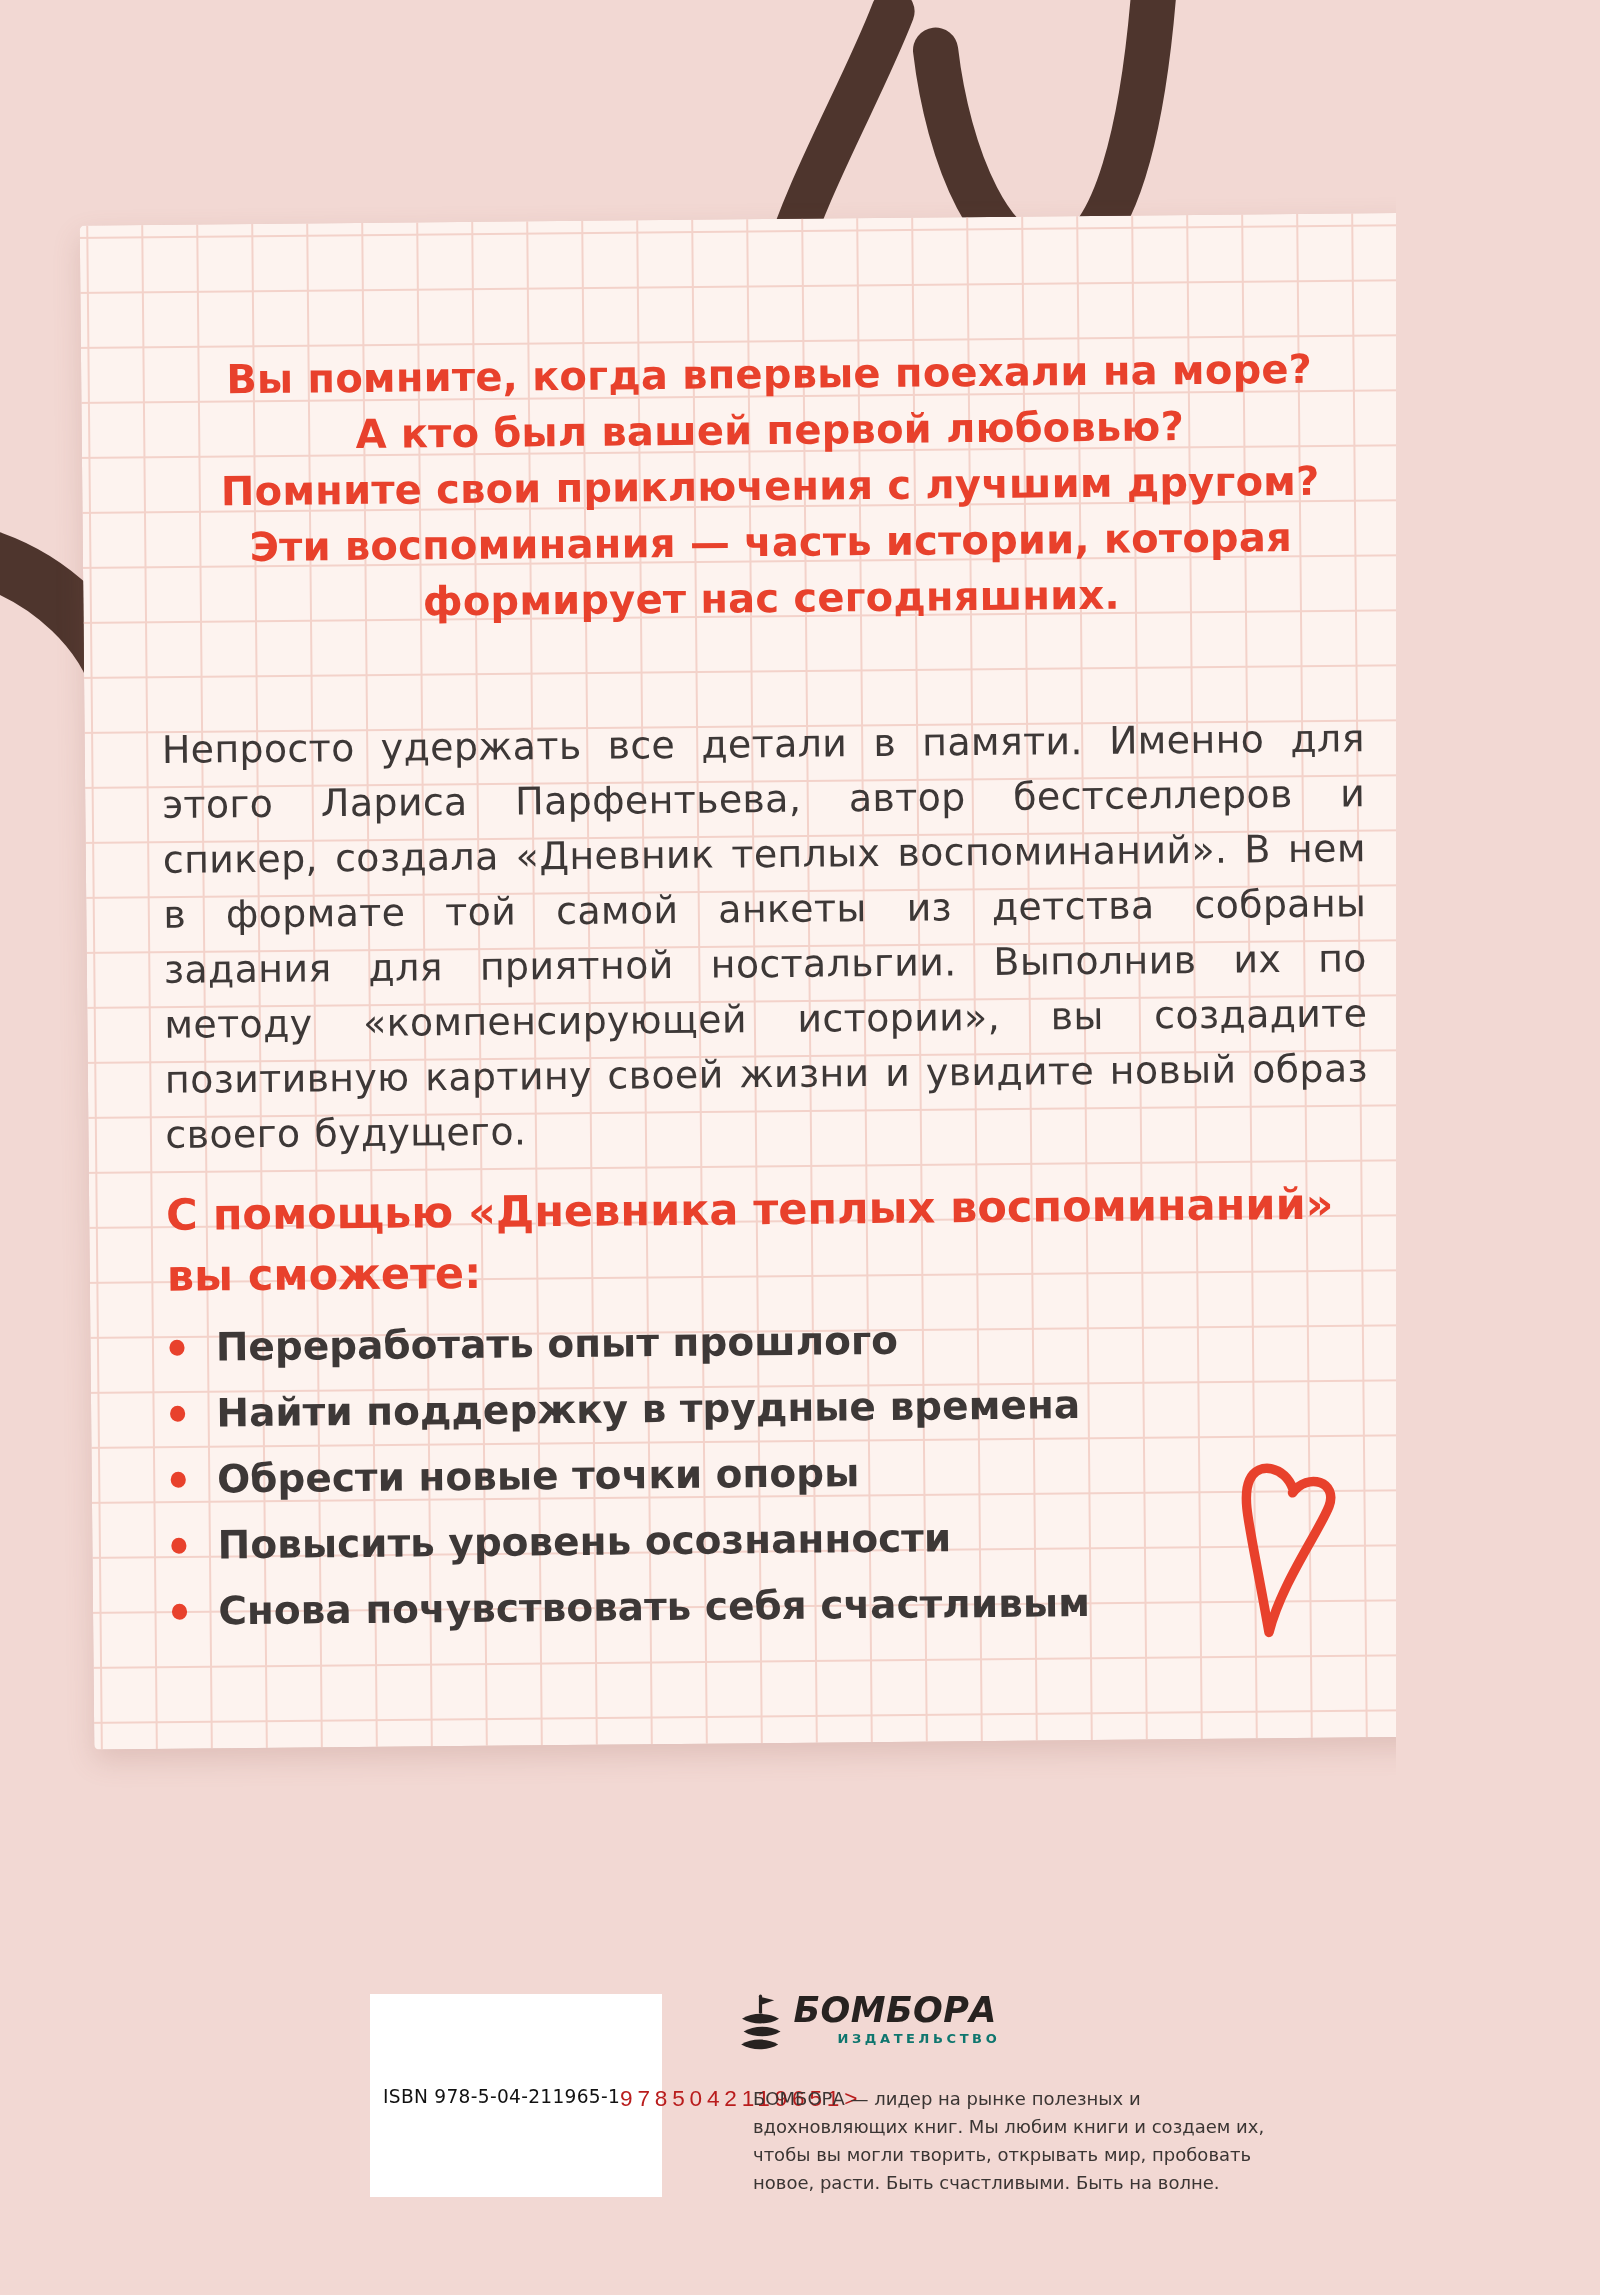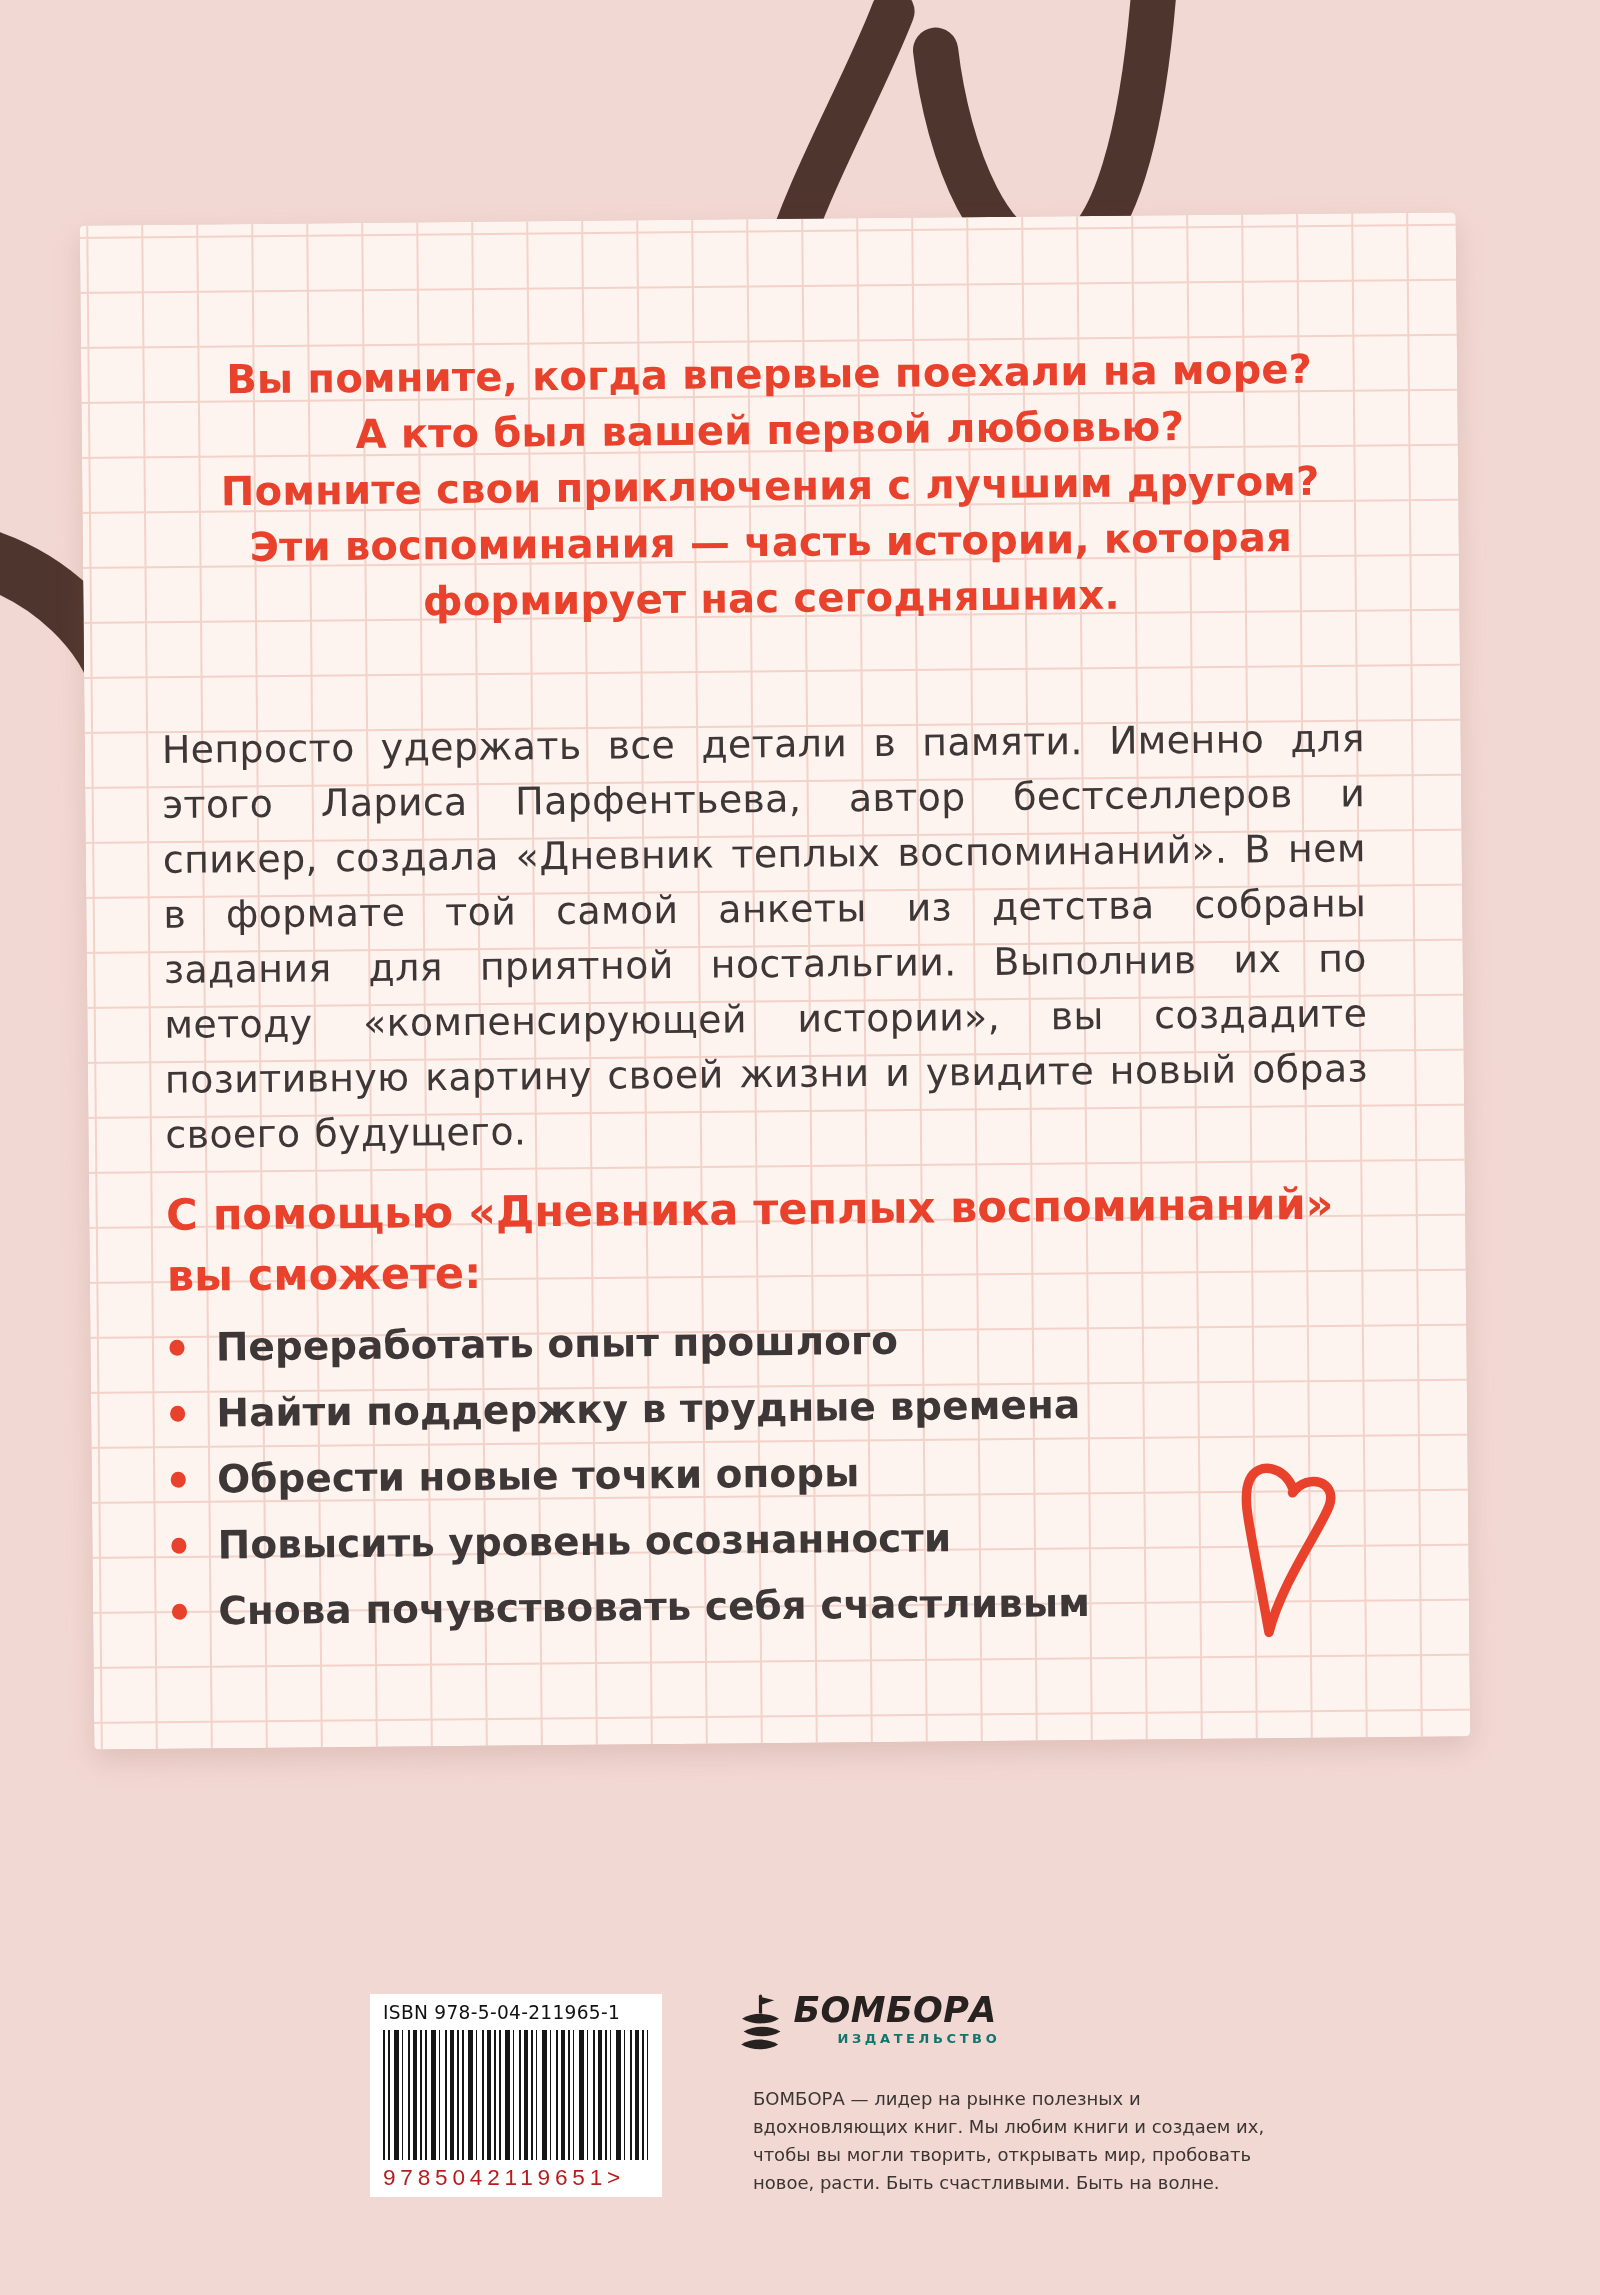--- a/index.html
+++ b/index.html
@@ -1,17 +1,17 @@
 <!DOCTYPE html>
 <html lang="ru" style="font-size:13px"><head>
 <meta charset="utf-8">
 <style>
   html, body { margin:0; padding:0; background:#f2d8d3; }
   .page {
-    position:relative; width:1600px; height:2295px; overflow:hidden;
+    position:relative; width:1396px; height:2295px; overflow:hidden;
     background:#f2d8d3;
     font-family:"DejaVu Sans", "Liberation Sans", sans-serif;
   }
   
   .stroke-svg { position:absolute; pointer-events:none; }
   
   .paper {
     position:absolute; left:87px; top:219px; width:1376px; height:1524px;
     background-color:#fdf3ef;
     background-image:
@@ -49,21 +49,21 @@
   }
   .dot {
     width:15.3px; height:15.3px; border-radius:50%;
     background:#e8412c; margin-right:31px; flex:none;
   }
   .heart-svg { position:absolute; left:1216px; top:1457px; }
   
   .barcode-box {
     position:absolute; left:370px; top:1994px; width:292px; height:203px;
     background:#ffffff; box-sizing:border-box;
-    display:flex; flex-direction:column; 
+    display:flex; flex-direction:row; align-items:center;
     padding:8px 13px 6.5px 13px;
   }
   .isbn { font-size:18.6px; color:#111111; letter-spacing:0.3px; white-space:nowrap; }
   .bars {
     width:100%; flex:1 1 auto; margin-top:7.3px;
     background:repeating-linear-gradient(90deg,
       #161616 0 2.4px,  #ffffff 2.4px 4.8px,
       #161616 4.8px 6.5px, #ffffff 6.5px 11.3px,
       #161616 11.3px 16px, #ffffff 16px 18.6px,
       #161616 18.6px 20px, #ffffff 20px 25px,

